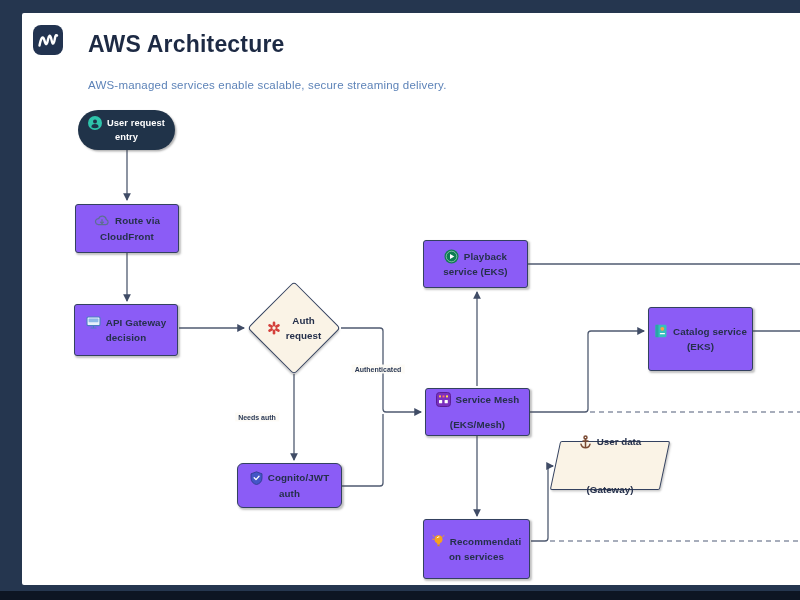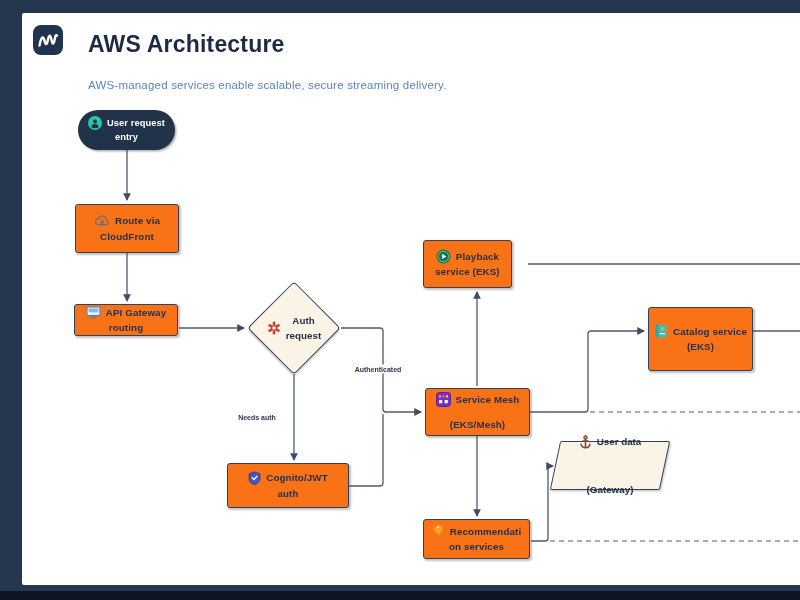--- a/index.html
+++ b/index.html
@@ -20,21 +20,21 @@
   
   svg.edges{position:absolute;left:0;top:0;z-index:1;}
   .edge-label{
     position:absolute;z-index:3;font-size:7px;font-weight:600;color:#2c3a55;
     background:rgba(253,251,246,.95);padding:1px 3px;white-space:nowrap;
     transform:translate(-50%,-50%);
   }
   
   .node{
     position:absolute;z-index:2;box-sizing:border-box;
-    background:#f97316;border:1.3px solid #33415f;border-radius:3px;
+    background:#8b5cf6;border:1.3px solid #33415f;border-radius:3px;
     display:flex;flex-direction:column;align-items:center;justify-content:center;
     font-size:9.8px;font-weight:600;color:#25304b;line-height:1.55;letter-spacing:.1px;
     box-shadow:1.5px 1.5px 2px rgba(80,80,80,.35);
   }
   .node .row{display:flex;align-items:center;gap:5px;}
   .node.dark{
     background:#203349;border:none;border-radius:20px;color:#ffffff;
     font-size:9.3px;font-weight:700;box-shadow:1.5px 1.5px 2px rgba(60,60,60,.4);
   }
   .ic{display:inline-flex;align-items:center;}
@@ -129,32 +129,32 @@
       <svg width="16" height="13" viewBox="0 0 16 13" fill="none" stroke="#5d6f92" stroke-width="1.2" stroke-linecap="round" stroke-linejoin="round">
         <path d="M4.2,10.5 a2.9,2.9 0 1 1 .4,-5.8 a4,4 0 0 1 7.7,1 a2.5,2.5 0 0 1 -.5,4.9 h-7.6"></path>
         <path d="M8,5.5 L8,9.5 M6.5,8.2 L8,9.7 L9.5,8.2"></path>
       </svg>
     </span>
     <span>Route via</span>
   </div>
   <div>CloudFront</div>
 </div>
 
-<div class="node" style="left:74px;top:304px;width:104px;height:32px;">
+<div class="node" style="left:74px;top:304px;width:104px;height:52px;">
   <div class="row">
     <span class="ic">
       <svg width="15" height="13" viewBox="0 0 15 13">
         <rect x="1" y="1" width="13" height="8.6" rx="1" fill="#e8f1fb" stroke="#4a7fc1" stroke-width="1.1"></rect>
         <rect x="2.6" y="2.6" width="9.8" height="3.6" rx="0.6" fill="#8cb8e8"></rect>
         <path d="M7.5,9.6 L7.5,11.2 M5,12 L10,12" stroke="#4a7fc1" stroke-width="1.1" stroke-linecap="round"></path>
       </svg>
     </span>
     <span>API Gateway</span>
   </div>
-  <div>routing</div>
+  <div>decision</div>
 </div>
 
 <div class="diamond-wrap" style="left:247px;top:281px;width:94px;height:94px;">
   <div class="diamond-shape"></div>
   <div class="diamond-label">
     <span class="ic">
       <svg width="14" height="14" viewBox="0 0 14 14">
         <g stroke="#d43f3a" stroke-width="2.6" stroke-linecap="round">
           <path d="M7,7 L7,1.8"></path>
             <path d="M7,7 L11.5,4.4"></path>
@@ -166,21 +166,21 @@
         <circle cx="7" cy="7" r="1.7" fill="#faf3e6"></circle>
       </svg>
     </span>
     <span class="tx">
       <span>Auth</span>
       <span>request</span>
     </span>
   </div>
 </div>
 
-<div class="node" style="left:227px;top:463px;width:122px;height:45px;">
+<div class="node" style="left:237px;top:463px;width:105px;height:45px;border-radius:6px;">
   <div class="row">
     <span class="ic">
       <svg width="13" height="14" viewBox="0 0 13 14">
         <path d="M6.5,0.8 L12,2.8 V7.2 C12,10.7 9.6,12.8 6.5,13.6 C3.4,12.8 1,10.7 1,7.2 V2.8 Z" fill="#4456c7" stroke="#2d3a8c" stroke-width="0.8"></path>
         <path d="M4.2,6.8 L6,8.6 L9,5.2" stroke="#ffffff" stroke-width="1.3" fill="none" stroke-linecap="round" stroke-linejoin="round"></path>
       </svg>
     </span>
     <span>Cognito/JWT</span>
   </div>
   <div>auth</div>
@@ -196,21 +196,21 @@
         <rect x="3" y="3.4" width="2" height="2" fill="#ffb84d"></rect>
         <rect x="6.5" y="3.4" width="2" height="2" fill="#ff6b6b"></rect>
         <rect x="10" y="3.4" width="2" height="2" fill="#ffe14d"></rect>
       </svg>
     </span>
     <span>Service Mesh</span>
   </div>
   <div>(EKS/Mesh)</div>
 </div>
 
-<div class="node" style="left:423px;top:240px;width:89px;height:48px;">
+<div class="node" style="left:423px;top:240px;width:105px;height:48px;">
   <div class="row">
     <span class="ic">
       <svg width="15" height="15" viewBox="0 0 15 15">
         <circle cx="7.5" cy="7.5" r="7" fill="#0e7c52"></circle>
         <circle cx="7.5" cy="7.5" r="5.3" fill="none" stroke="#ffffff" stroke-opacity="0.45" stroke-width="1"></circle>
         <path d="M6,4.9 L10.3,7.5 L6,10.1 z" fill="#ffffff"></path>
       </svg>
     </span>
     <span>Playback</span>
   </div>
@@ -243,21 +243,21 @@
           <path d="M4,5.9 L9,5.9"></path>
           <path d="M2,9.2 a4.6,4.6 0 0 0 9,0"></path>
         </svg>
       </span>
       <span>User data</span>
     </div>
     <div>(Gateway)</div>
   </div>
 </div>
 
-<div class="node" style="left:423px;top:519px;width:107px;height:40px;">
+<div class="node" style="left:423px;top:519px;width:107px;height:60px;">
   <div class="row">
     <span class="ic">
       <svg width="13" height="14" viewBox="0 0 13 14">
         <circle cx="6.5" cy="5.2" r="4" fill="#f6a21c"></circle>
         <path d="M5,3.8 a2,2 0 0 1 2,-1" stroke="#ffffff" stroke-width="1" fill="none" stroke-linecap="round"></path>
         <rect x="5" y="9" width="3" height="1.5" rx="0.5" fill="#f6a21c"></rect>
         <rect x="5.4" y="11" width="2.2" height="1.2" rx="0.5" fill="#d98a12"></rect>
         <path d="M1,1.6 L2,2.4 M12,1.6 L11,2.4 M0.6,5.2 L1.8,5.2" stroke="#f6a21c" stroke-width="1" stroke-linecap="round"></path>
       </svg>
     </span>

